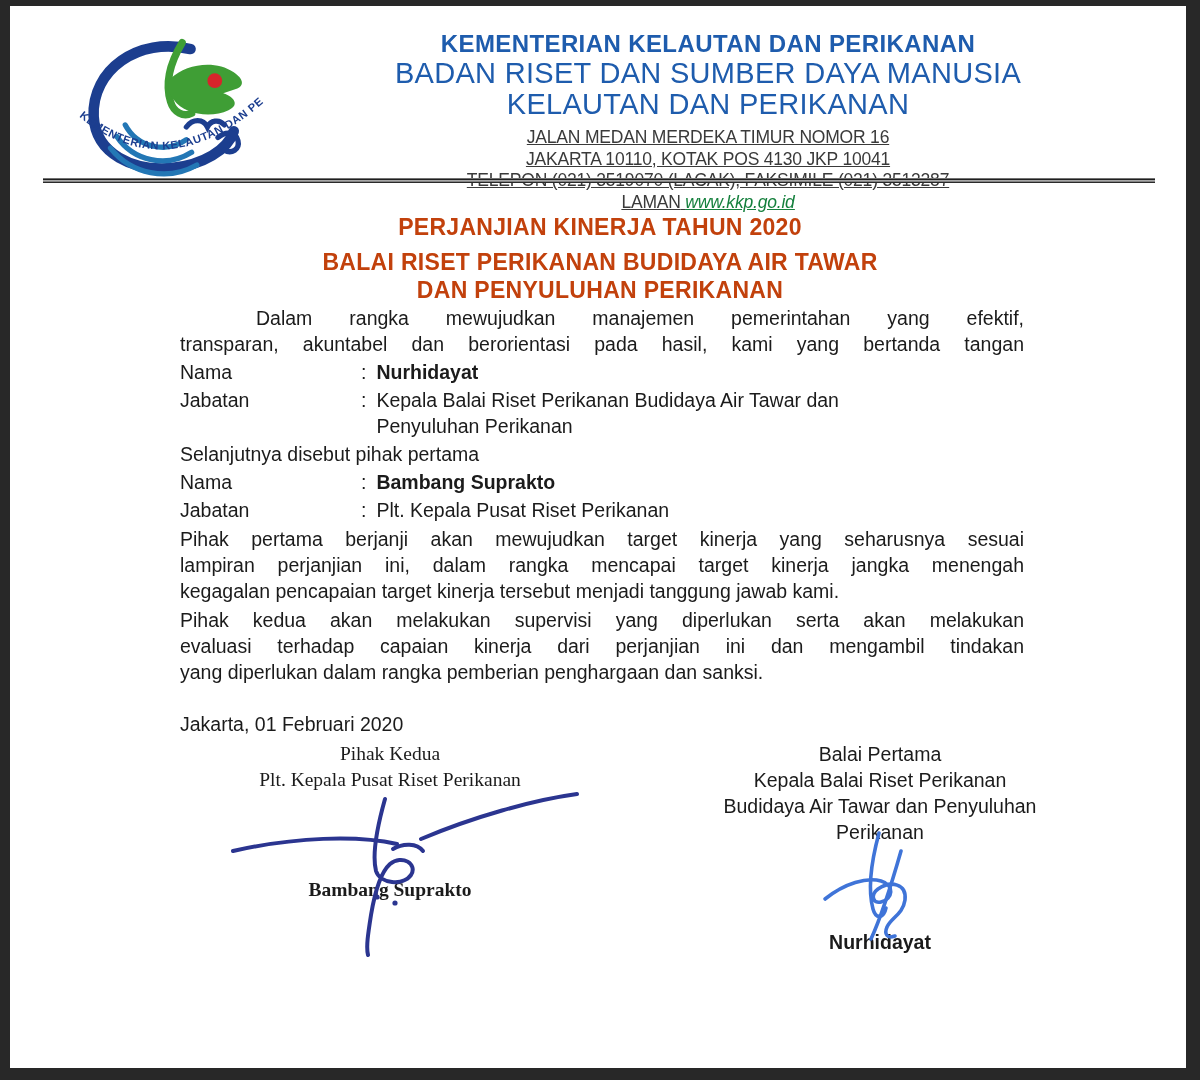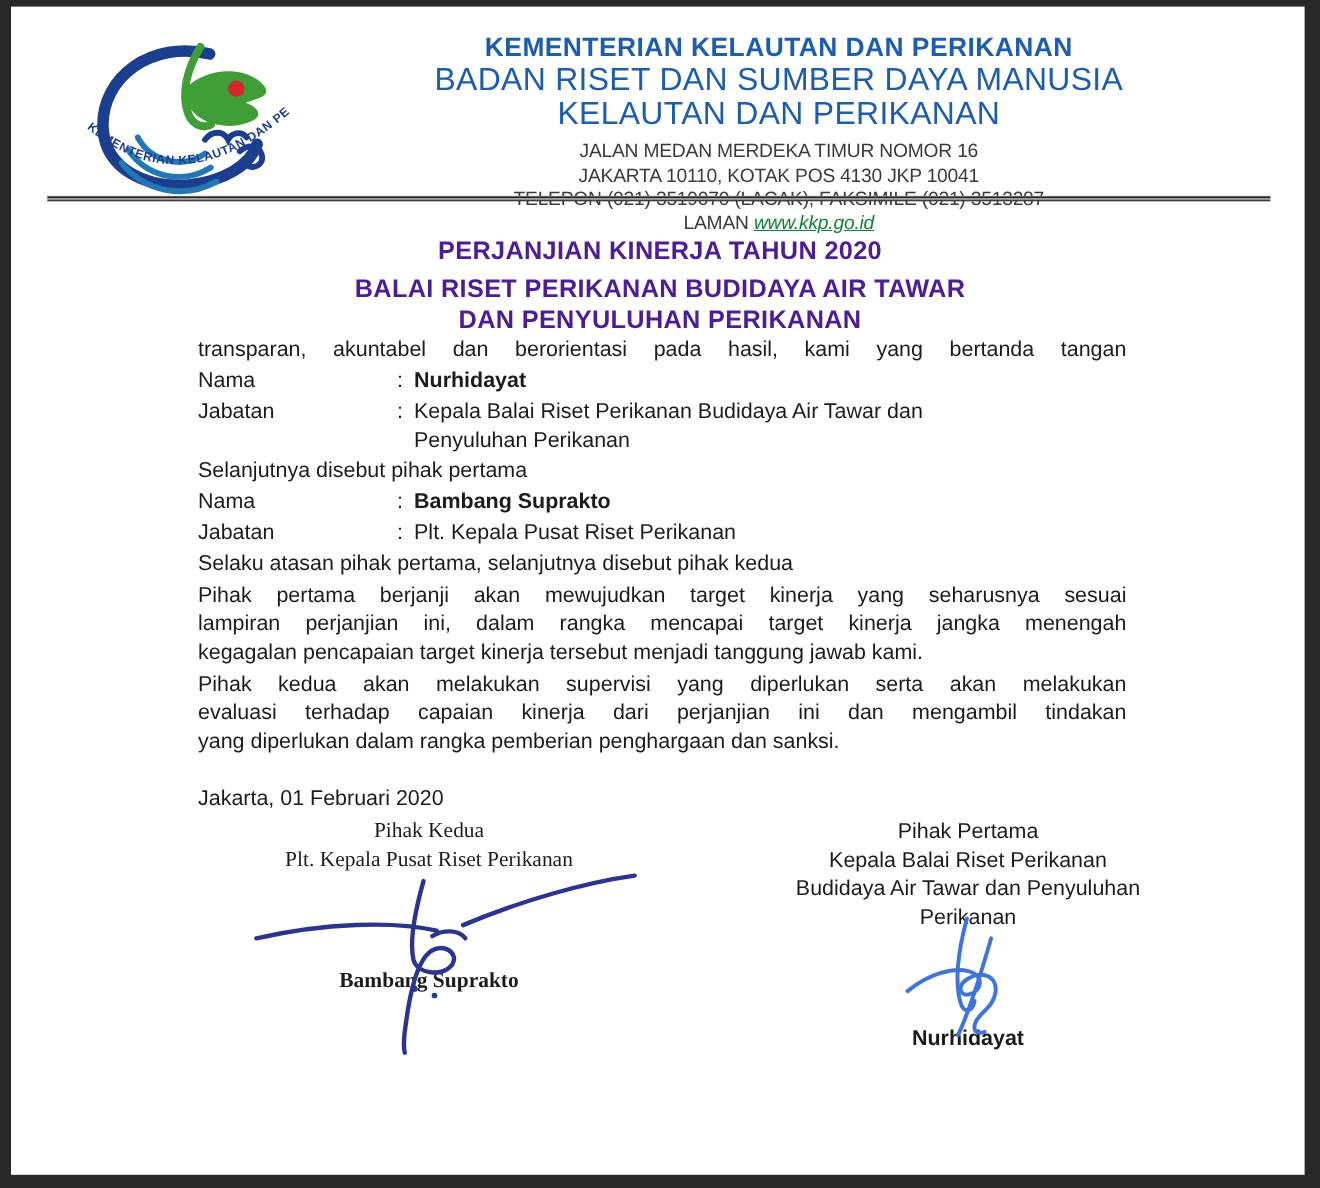--- a/index.html
+++ b/index.html
@@ -13,29 +13,29 @@
   .page{
     position:absolute;left:10px;top:6px;
     width:1176px;height:1062px;
     background:#ffffff;
   }
   
   .logo{position:absolute;left:52px;top:22px;width:215px;height:158px;}
   .head-text{position:absolute;left:262px;top:24px;width:872px;text-align:center;color:#1e5cad;}
   .ministry{font-size:24px;font-weight:bold;letter-spacing:.4px;line-height:28px;}
   .agency{font-size:29px;line-height:31px;letter-spacing:.3px;}
-  .addr-block{margin-top:7px;color:#3a3a3a;}
+  .addr-block{margin-top:7px;color:#3a3a3a;text-decoration:underline;}
   .addr{font-size:17.5px;line-height:21.5px;letter-spacing:-.2px;}
   .site-url{color:#15803d;font-style:italic;text-decoration:underline;}
   .rule{
     position:absolute;left:33px;top:172px;width:1112px;height:5px;
     background:linear-gradient(to bottom,#9a9a9a 0%,#1f1f1f 30%,#c9c9c9 55%,#2a2a2a 90%);
   }
   
-  .title{position:absolute;left:160px;top:207px;width:860px;text-align:center;color:#4c1d95;}
+  .title{position:absolute;left:160px;top:207px;width:860px;text-align:center;color:#c2410c;}
   .title-line{font-size:23px;font-weight:bold;line-height:28px;letter-spacing:.3px;}
   .title-gap{margin-top:7px;}
   
   .content{
     position:absolute;left:170px;top:299px;width:844px;
     font-size:19.5px;line-height:26px;color:#1b1b1b;
   }
   .jline{text-align:justify;text-align-last:justify;}
   .jlast{text-align:left;}
   .indent{text-indent:76px;}
@@ -109,20 +109,21 @@
 
   <div class="title">
     <div class="title-line">PERJANJIAN KINERJA TAHUN 2020</div>
     <div class="title-line title-gap">BALAI RISET PERIKANAN BUDIDAYA AIR TAWAR</div>
     <div class="title-line">DAN PENYULUHAN PERIKANAN</div>
   </div>
 
   <div class="content">
 
     <div>
+      <div class="jline indent">Dalam rangka mewujudkan manajemen pemerintahan yang efektif,</div>
       <div class="jline">transparan, akuntabel dan berorientasi pada hasil, kami yang bertanda tangan</div>
     </div>
 
     <div class="row block">
       <div class="label">Nama</div>
       <div class="colon">:</div>
       <div class="value bold">Nurhidayat</div>
     </div>
 
     <div class="row block">
@@ -141,21 +142,20 @@
       <div class="colon">:</div>
       <div class="value bold">Bambang Suprakto</div>
     </div>
 
     <div class="row block">
       <div class="label">Jabatan</div>
       <div class="colon">:</div>
       <div class="value">Plt. Kepala Pusat Riset Perikanan</div>
     </div>
 
-    <div class="block">Selaku atasan pihak pertama, selanjutnya disebut pihak kedua</div>
 
     <div class="para">
       <div class="jline">Pihak pertama berjanji akan mewujudkan target kinerja yang seharusnya sesuai</div>
       <div class="jline">lampiran perjanjian ini, dalam rangka mencapai target kinerja jangka menengah</div>
       <div class="jlast">kegagalan pencapaian target kinerja tersebut menjadi tanggung jawab kami.</div>
     </div>
 
     <div class="para">
       <div class="jline">Pihak kedua akan melakukan supervisi yang diperlukan serta akan melakukan</div>
       <div class="jline">evaluasi terhadap capaian kinerja dari perjanjian ini dan mengambil tindakan</div>
@@ -176,21 +176,21 @@
             <path d="M 8,64 C 70,50 132,48 172,57"></path>
             <path d="M 160,12 C 151,44 147,68 151,84 C 155,97 178,99 186,88 C 193,77 177,67 165,77 C 156,85 150,104 146,128 C 143,147 141,160 143,168"></path>
             <path d="M 168,62 C 178,56 192,56 198,64"></path>
           </g>
           <circle cx="152" cy="110" r="2.6" fill="#2b3590"></circle>
           <circle cx="170" cy="116" r="2.6" fill="#2b3590"></circle>
         </svg>
       </div>
 
       <div class="sig-col sig-right">
-        <div>Pihak Pertama</div>
+        <div>Balai Pertama</div>
         <div>Kepala Balai Riset Perikanan</div>
         <div>Budidaya Air Tawar dan Penyuluhan</div>
         <div>Perikanan</div>
         <div class="sig-name" style="top:188px">Nurhidayat</div>
         <svg class="sign-svg sign-svg-right" style="top:88px" viewBox="0 0 130 112">
           <g fill="none" stroke="#3f74d8" stroke-width="3.6" stroke-linecap="round">
             <path d="M 62,4 C 55,30 50,58 56,80 C 59,91 67,89 69,79"></path>
             <path d="M 8,70 C 28,54 50,48 64,52 C 78,56 76,70 64,73 C 56,75 53,66 61,60 C 74,51 90,55 88,71 C 86,85 74,89 70,98 C 67,105 70,110 78,107"></path>
             <path d="M 84,22 C 76,50 66,84 54,110"></path>
           </g>

